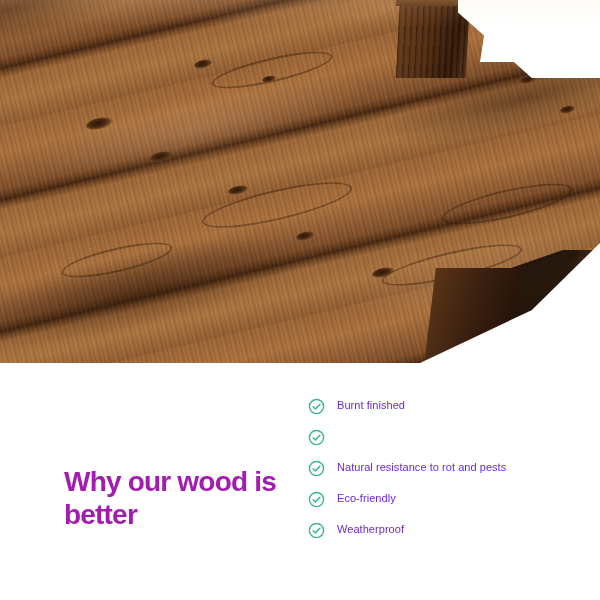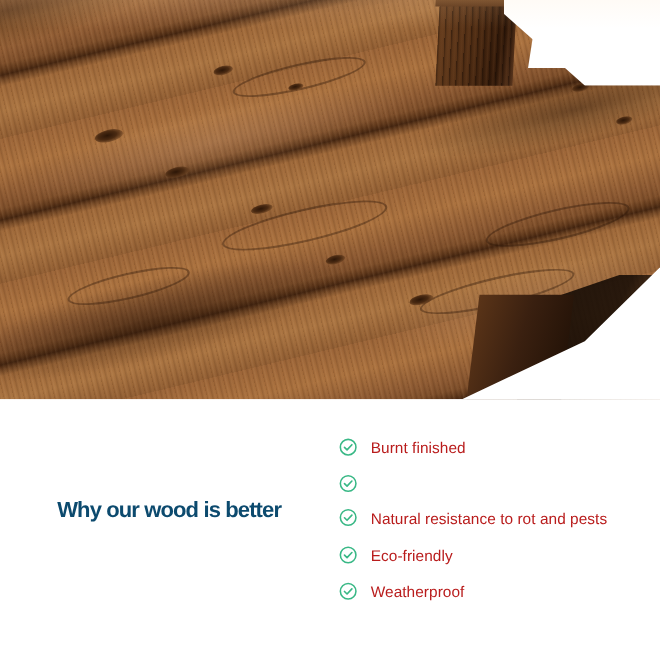--- a/index.html
+++ b/index.html
@@ -221,27 +221,27 @@
     width: 600px;
     height: 237px;
     background: #ffffff;
   }
 
   .headline {
     position: absolute;
     left: 48px;
     top: 86px;
     width: 250px;
-    margin: 4px;
+    margin: 16px;
     font-family: "Liberation Sans", sans-serif;
-    font-size: 20px;
+    font-size: 28px;
     line-height: 1.18;
     font-weight: 700;
     letter-spacing: -0.8px;
-    color: #0c4a6e;
+    color: #a21caf;
   }
 
   .feature-list {
     position: absolute;
     left: 308px;
     top: 34px;
     width: 280px;
     margin: 0;
     padding: 0;
     list-style: none;
@@ -257,23 +257,23 @@
     flex: 0 0 auto;
     width: 17px;
     height: 17px;
     margin-top: 1px;
     margin-right: 12px;
     display: block;
   }
 
   .feature-text {
     font-family: "Liberation Sans", sans-serif;
-    font-size: 14px;
+    font-size: 11px;
     line-height: 1.46;
-    color: #b91c1c;
+    color: #6d28d9;
     letter-spacing: 0.05px;
     white-space: pre-wrap;
   }
 </style>
 </head>
 <body>
 
 <div class="page">
 
   <div class="hero">

